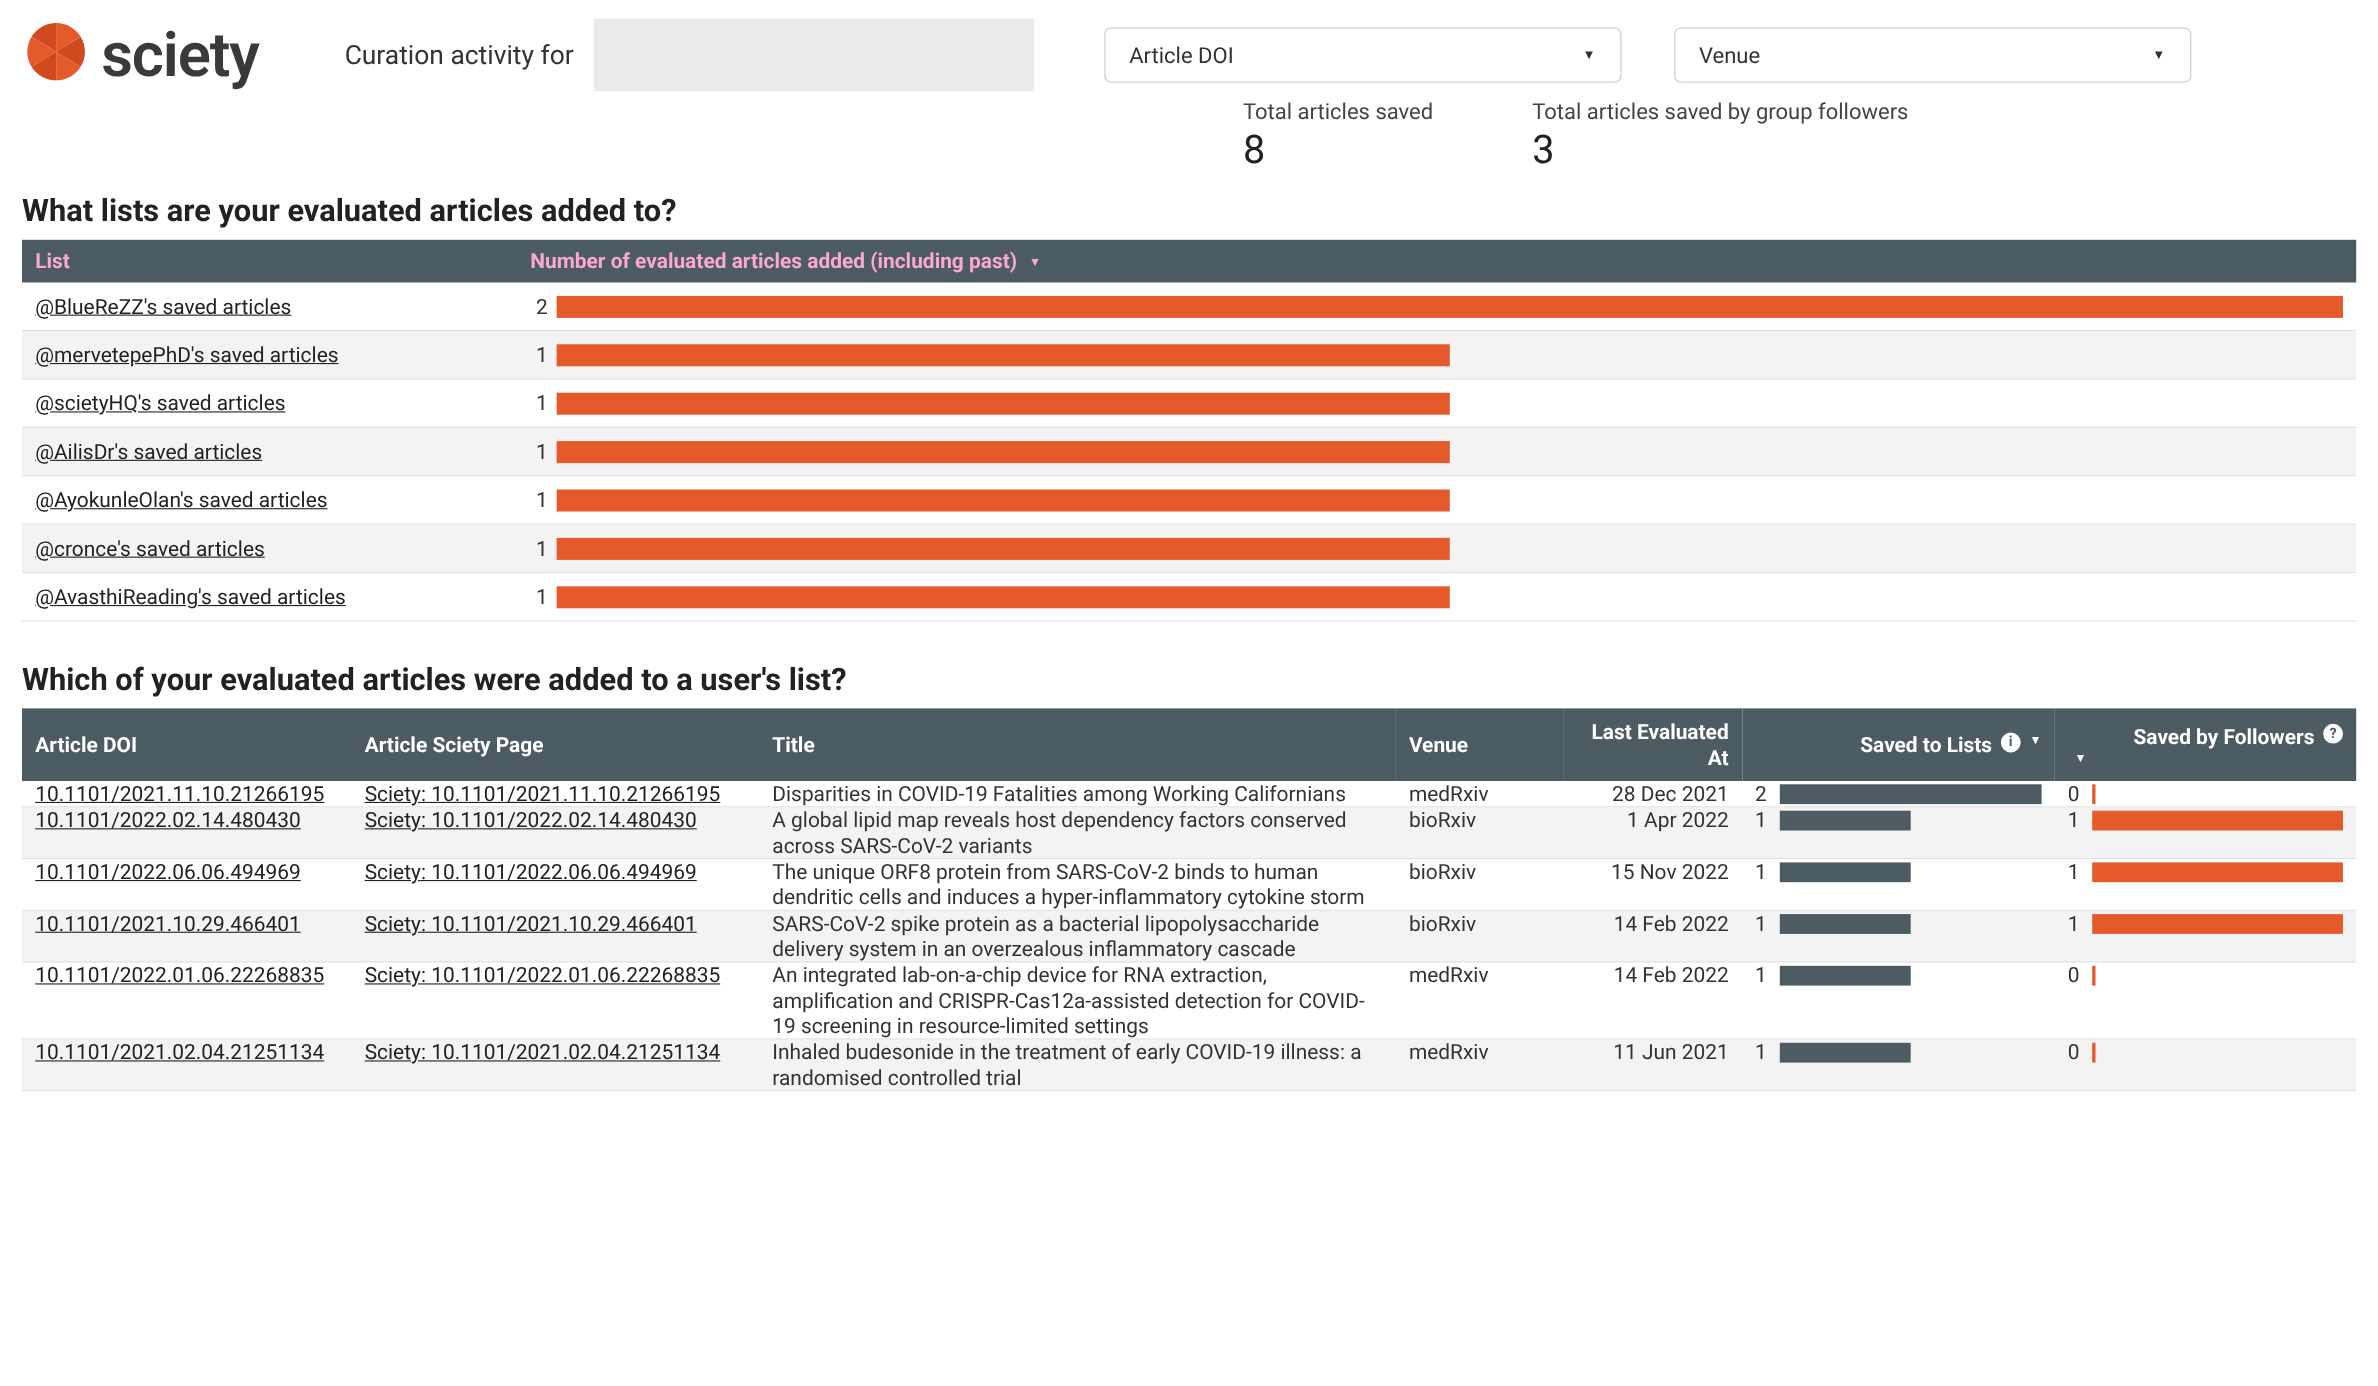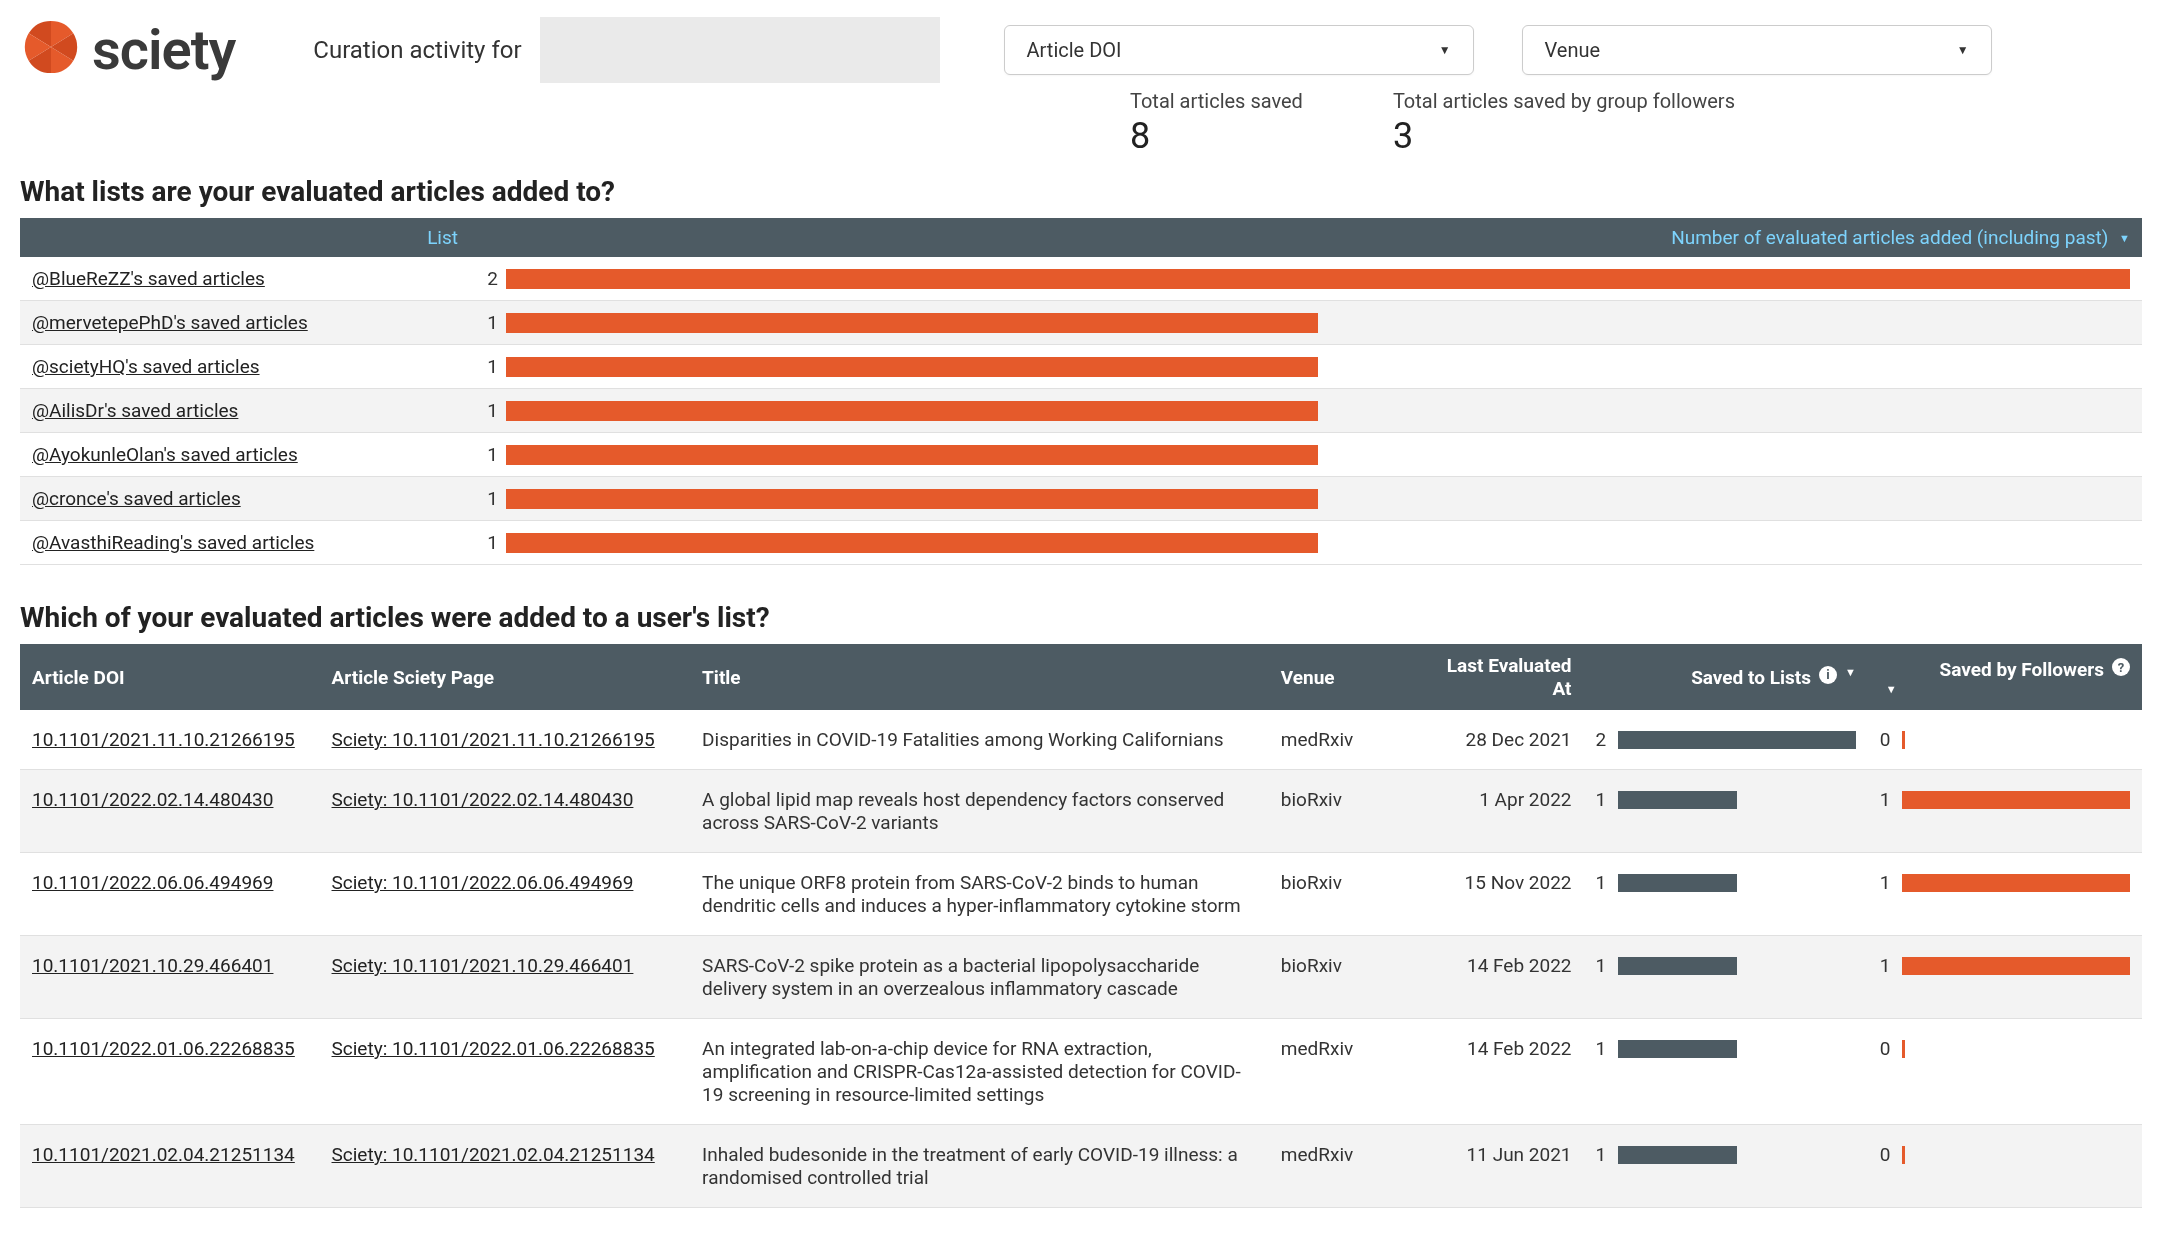--- a/index.html
+++ b/index.html
@@ -82,23 +82,23 @@
     color: #222;
     margin: 14px 0 10px 0;
   }
 
   .table1 {
     width: 100%;
     border-collapse: collapse;
   }
   .table1 thead th {
     background: #4d5b63;
-    color: #7dd3fc;
-    font-weight: 400;
-    text-align: right;
+    color: #f9a8d4;
+    font-weight: 700;
+    text-align: left;
     padding: 8px 12px;
     font-size: 19px;
   }
   .table1 tbody tr:nth-child(odd) { background: #fff; }
   .table1 tbody tr:nth-child(even) { background: #f3f3f3; }
   .table1 tbody td {
     padding: 10px 12px;
     border-bottom: 1px solid #e0e0e0;
     font-size: 19px;
     vertical-align: middle;
@@ -132,21 +132,21 @@
     font-weight: 700;
     padding: 10px 12px;
     font-size: 19px;
     vertical-align: middle;
   }
   .table2 thead th.left { text-align: left; }
   .table2 thead th.right { text-align: right; }
   .table2 tbody tr:nth-child(odd) { background: #fff; }
   .table2 tbody tr:nth-child(even) { background: #f3f3f3; }
   .table2 tbody td {
-    padding: 18px 12px;
+    padding: 0 12px;
     border-bottom: 1px solid #e0e0e0;
     font-size: 19px;
     vertical-align: top;
   }
   .col-doi { width: 295px; }
   .col-page { width: 365px; }
   .col-title { width: 570px; }
   .col-venue { width: 150px; }
   .col-date { width: 160px; text-align: right; }
   .col-saved { width: 280px; }

